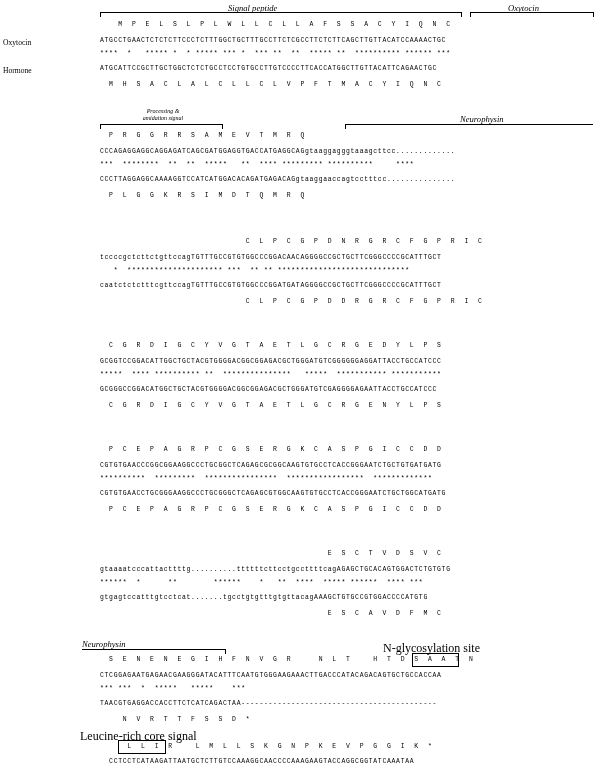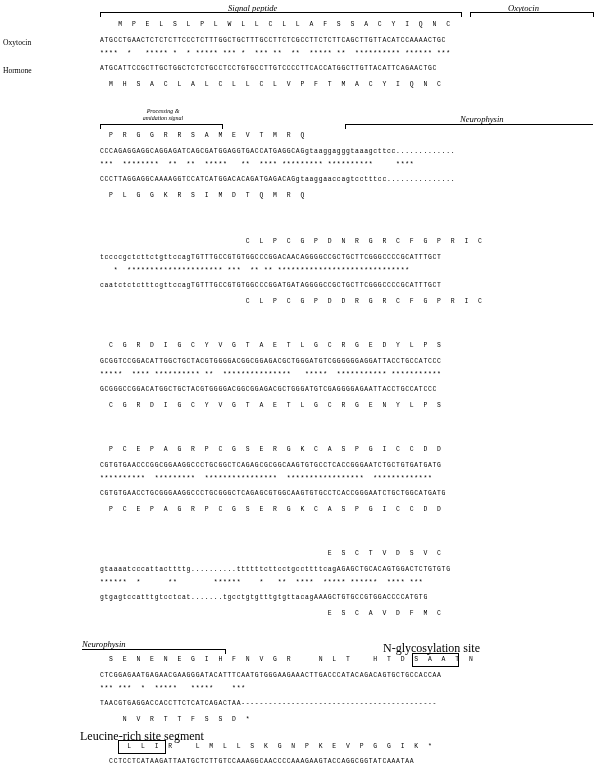--- a/index.html
+++ b/index.html
@@ -138,19 +138,19 @@
 
   <div class="annot-plain" style="left:383px; top:641px;">N-glycosylation site</div>
   <div class="box" style="left:412px; top:653px; width:47px; height:14px;"></div>
 
   <div class="mono seqline" style="left:100px; top:655px;">  S  E  N  E  N  E  G  I  H  F  N  V  G  R      N  L  T     H  T  D  S  A  A  T  N</div>
   <div class="mono seqline" style="left:100px; top:671px;">CTCGGAGAATGAGAACGAAGGGATACATTTCAATGTGGGAAGAAACTTGACCCATACAGACAGTGCTGCCACCAA</div>
   <div class="mono seqline" style="left:100px; top:684px;">*** ***  *  *****   *****    ***</div>
   <div class="mono seqline" style="left:100px; top:699px;">TAACGTGAGGACCACCTTCTCATCAGACTAA-------------------------------------------</div>
   <div class="mono seqline" style="left:100px; top:715px;">     N  V  R  T  T  F  S  S  D  *</div>
 
-  <div class="annot-plain" style="left:80px; top:729px;">Leucine-rich site segment</div>
+  <div class="annot-plain" style="left:80px; top:729px;">Leucine-rich core signal</div>
   <div class="box" style="left:118px; top:740px; width:48px; height:14px;"></div>
 
   <div class="mono seqline" style="left:100px; top:742px;">      L  L  I  R     L  M  L  L  S  K  G  N  P  K  E  V  P  G  G  I  K  *</div>
   <div class="mono seqline" style="left:100px; top:757px;">  CCTCCTCATAAGATTAATGCTCTTGTCCAAAGGCAACCCCAAAGAAGTACCAGGCGGTATCAAATAA</div>
 
 </div>
 
 </body></html>

